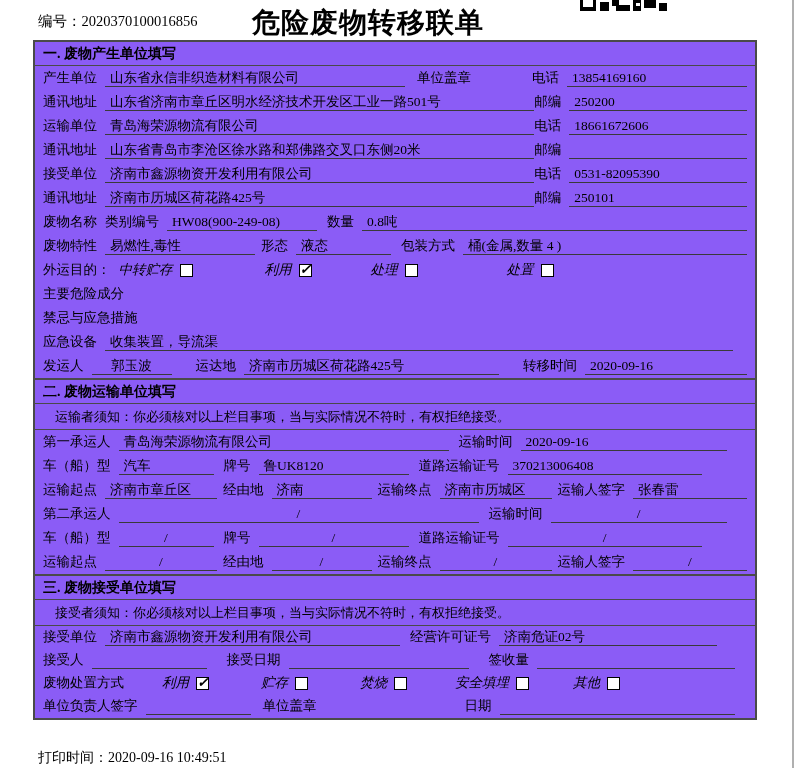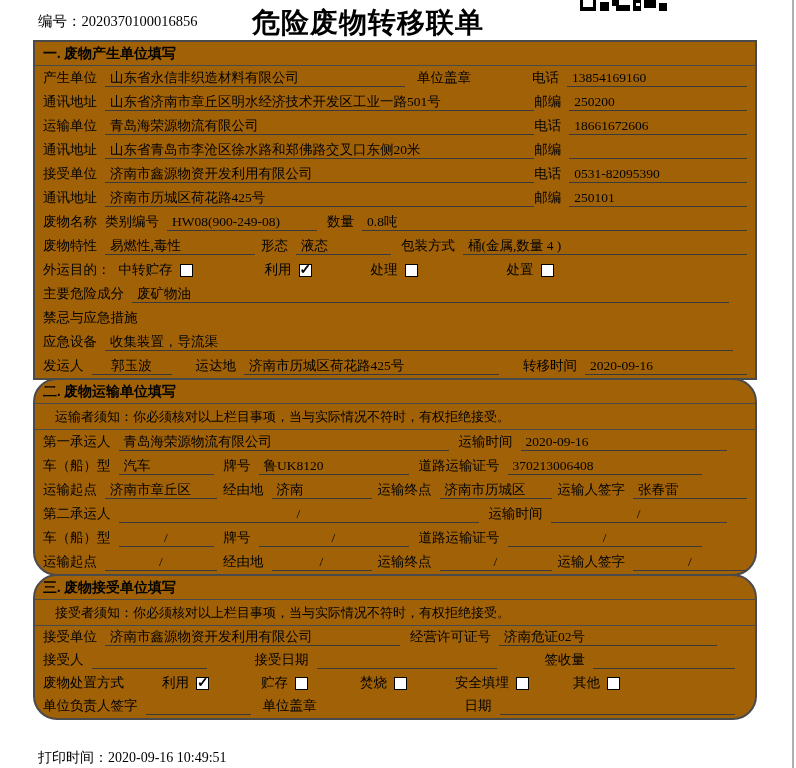--- a/index.html
+++ b/index.html
@@ -12,49 +12,49 @@
   .serial { position:absolute; left:38px; top:12px; font-size:14.5px; white-space:nowrap; }
   .doc-title { position:absolute; left:0; right:60px; top:4px; text-align:center;
                font-size:28px; font-weight:bold; letter-spacing:1px; }
   .qr { position:absolute; left:580px; top:0; width:90px; height:11px; }
 
   
   .page-edge { position:absolute; left:792px; top:0; width:2px; height:768px; background:#b0b0b0; }
 
   
   .form { position:absolute; left:33px; top:40px; width:724px; }
-  .sec { border:2px solid #4a4a4a; background:#a16207; }
-  .sec + .sec { margin-top:-2px;border-radius:24px; }
+  .sec { border:2px solid #4a4a4a; background:#8b5cf6; }
+  .sec + .sec { margin-top:-2px; }
   .sec-header { font-weight:bold; font-size:14px; height:24px; line-height:20px;
                 padding:2px 8px; border-bottom:1.5px solid #4a4a4a; }
   .note { font-size:13px; height:26px; line-height:22px; padding:2px 20px;
           border-bottom:1.5px solid #4a4a4a; white-space:nowrap; }
 
   .row { display:flex; align-items:flex-end; padding:0 8px 3px 8px; height:24px;
          font-size:13.5px; white-space:nowrap; }
   .s3 .row { height:23px; }
   .lbl { margin-right:8px; height:18px; line-height:18px; }
   .val { border-bottom:1px solid #3a3a3a; padding:0 5px; height:18px; line-height:18px;
          overflow:visible; }
   .vf  { flex:1; }
   .ctr { text-align:center; }
   .mla { margin-left:auto; }
 
   .w80{width:80px} .w95{width:95px} .w100{width:100px} .w105{width:105px}
   .w112{width:112px} .w115{width:115px} .w150{width:150px} .w180{width:180px}
   .w220{width:220px} .w255{width:255px} .w295{width:295px} .w300{width:300px}
   .w330{width:330px} .w360{width:360px} .w435{width:435px}
   .ml6{margin-left:6px} .ml10{margin-left:10px} .ml12{margin-left:12px}
-  .ml24{margin-left:24px} .ml40{margin-left:48px} .ml140{margin-left:140px}
+  .ml24{margin-left:24px} .ml40{margin-left:20px} .ml140{margin-left:140px}
   .mr12{margin-right:12px} .mr20{margin-right:20px} .mr30{margin-right:30px}
   .mr45{margin-right:45px} .mr14{margin-right:14px} .mr4{margin-right:4px}
   .mr18{margin-right:18px}
 
   
-  .opt { display:flex; align-items:flex-end; }
+  .opt { display:flex; align-items:flex-end;font-style:italic; }
   .opt-label { height:18px; line-height:18px; }
   .cb { width:13px; height:13px; border:1.5px solid #000; display:inline-block;
         position:relative; margin-left:7px; margin-bottom:2px; background:#fff; }
   .cb[data-checked="true"]::after { content:"✓"; position:absolute; left:0px; top:-4px;
         font-size:14px; font-weight:bold; }
 
   .footer { position:absolute; left:38px; top:749px; font-size:14px; white-space:nowrap; }
 </style>
 </head>
 <body>
@@ -158,21 +158,20 @@
           <span class="cb" data-checked="false"></span>
         </span>
         <span class="opt">
           <span class="opt-label">处置</span>
           <span class="cb" data-checked="false"></span>
         </span>
       </div>
 
       <div class="row">
         <span class="lbl">主要危险成分</span>
-        <span class="val vf mr18">废矿物油</span>
       </div>
 
       <div class="row">
         <span class="lbl">禁忌与应急措施</span>
       </div>
 
       <div class="row">
         <span class="lbl">应急设备</span>
         <span class="val vf mr14">收集装置，导流渠</span>
       </div>

